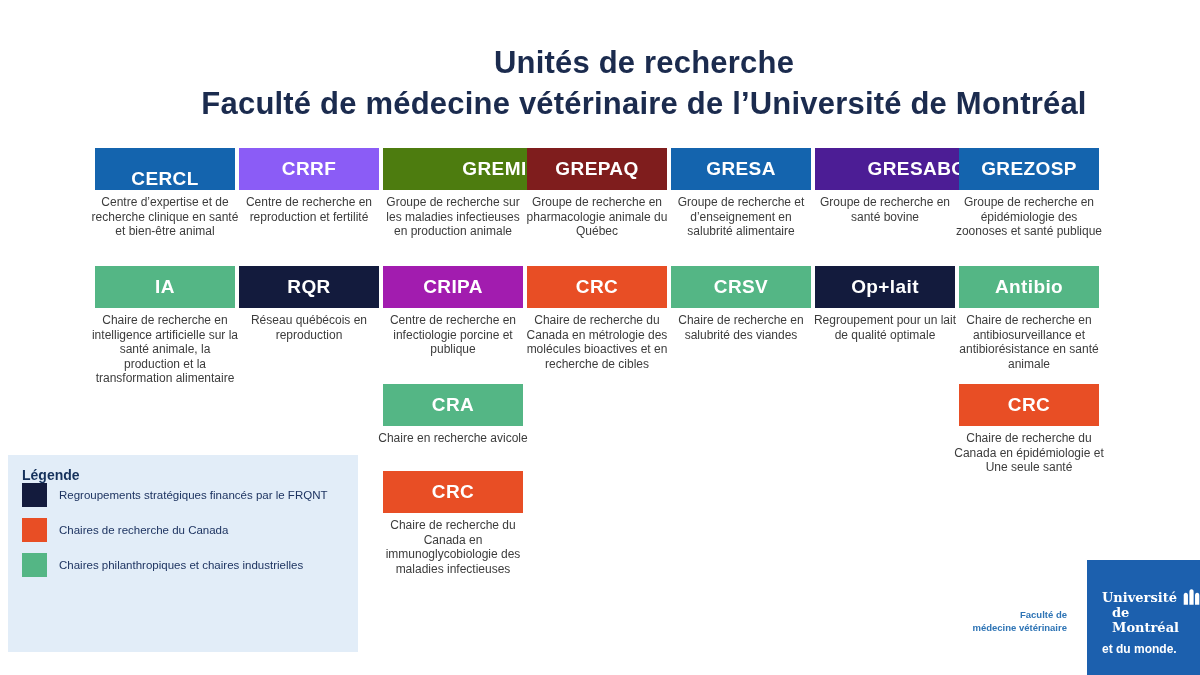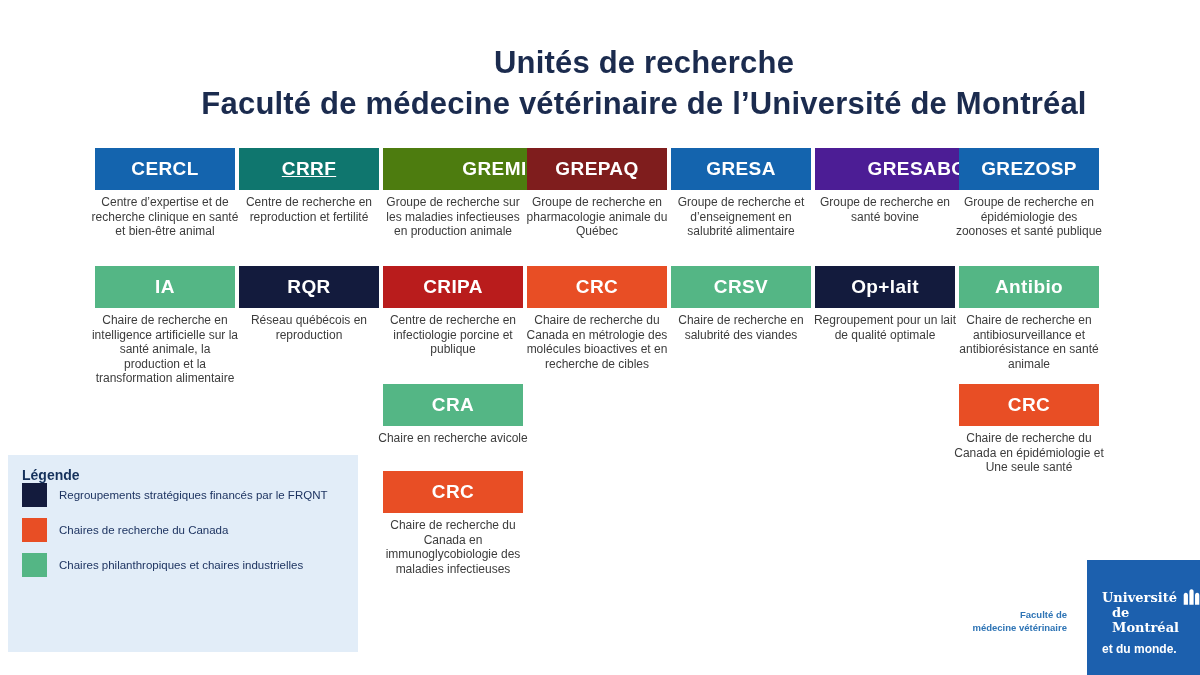--- a/index.html
+++ b/index.html
@@ -66,26 +66,26 @@
   .tagline{font-size:12px;font-weight:bold;margin-top:7px;}
 </style>
 </head>
 <body>
 
 <div class="title-block">
   <div>Unités de recherche</div>
   <div>Faculté de médecine vétérinaire de l’Université de Montréal</div>
 </div>
 
-<div class="unit-box c0 r1" style="background: rgb(20, 100, 174);">
+<div class="unit-box c0 r1" style="background: rgb(20, 100, 174); align-items: flex-end;">
     <span>CERCL</span>
   </div>
 <div class="unit-desc c0 r1d">Centre d’expertise et de recherche clinique en santé et bien-être animal</div>
 
-<div class="unit-box c1 r1" style="background: #0f766e; text-decoration: underline;">
+<div class="unit-box c1 r1" style="background: #8b5cf6;">
     <span>CRRF</span>
   </div>
 <div class="unit-desc c1 r1d">Centre de recherche en reproduction et fertilité</div>
 
 <div class="unit-box c2 r1" style="background: #4d7c0f; padding-left: 48px;">
     <span>GREMIP</span>
   </div>
 <div class="unit-desc c2 r1d">Groupe de recherche sur les maladies infectieuses en production animale</div>
 
 <div class="unit-box c3 r1" style="background: #7f1d1d;">
@@ -111,21 +111,21 @@
 <div class="unit-box c0 r2" style="background: rgb(84, 182, 133);">
     <span>IA</span>
   </div>
 <div class="unit-desc c0 r2d">Chaire de recherche en intelligence artificielle sur la santé animale, la production et la transformation alimentaire</div>
 
 <div class="unit-box c1 r2" style="background: rgb(19, 27, 61);">
     <span>RQR</span>
   </div>
 <div class="unit-desc c1 r2d">Réseau québécois en reproduction</div>
 
-<div class="unit-box c2 r2" style="background: #b91c1c; align-items: center;">
+<div class="unit-box c2 r2" style="background: #a21caf; align-items: center;">
     <span>CRIPA</span>
   </div>
 <div class="unit-desc c2 r2d">Centre de recherche en infectiologie porcine et publique</div>
 
 <div class="unit-box c3 r2" style="background: rgb(232, 78, 37);">
     <span>CRC</span>
   </div>
 <div class="unit-desc c3 r2d">Chaire de recherche du Canada en métrologie des molécules bioactives et en recherche de cibles</div>
 
 <div class="unit-box c4 r2" style="background: rgb(84, 182, 133);">

